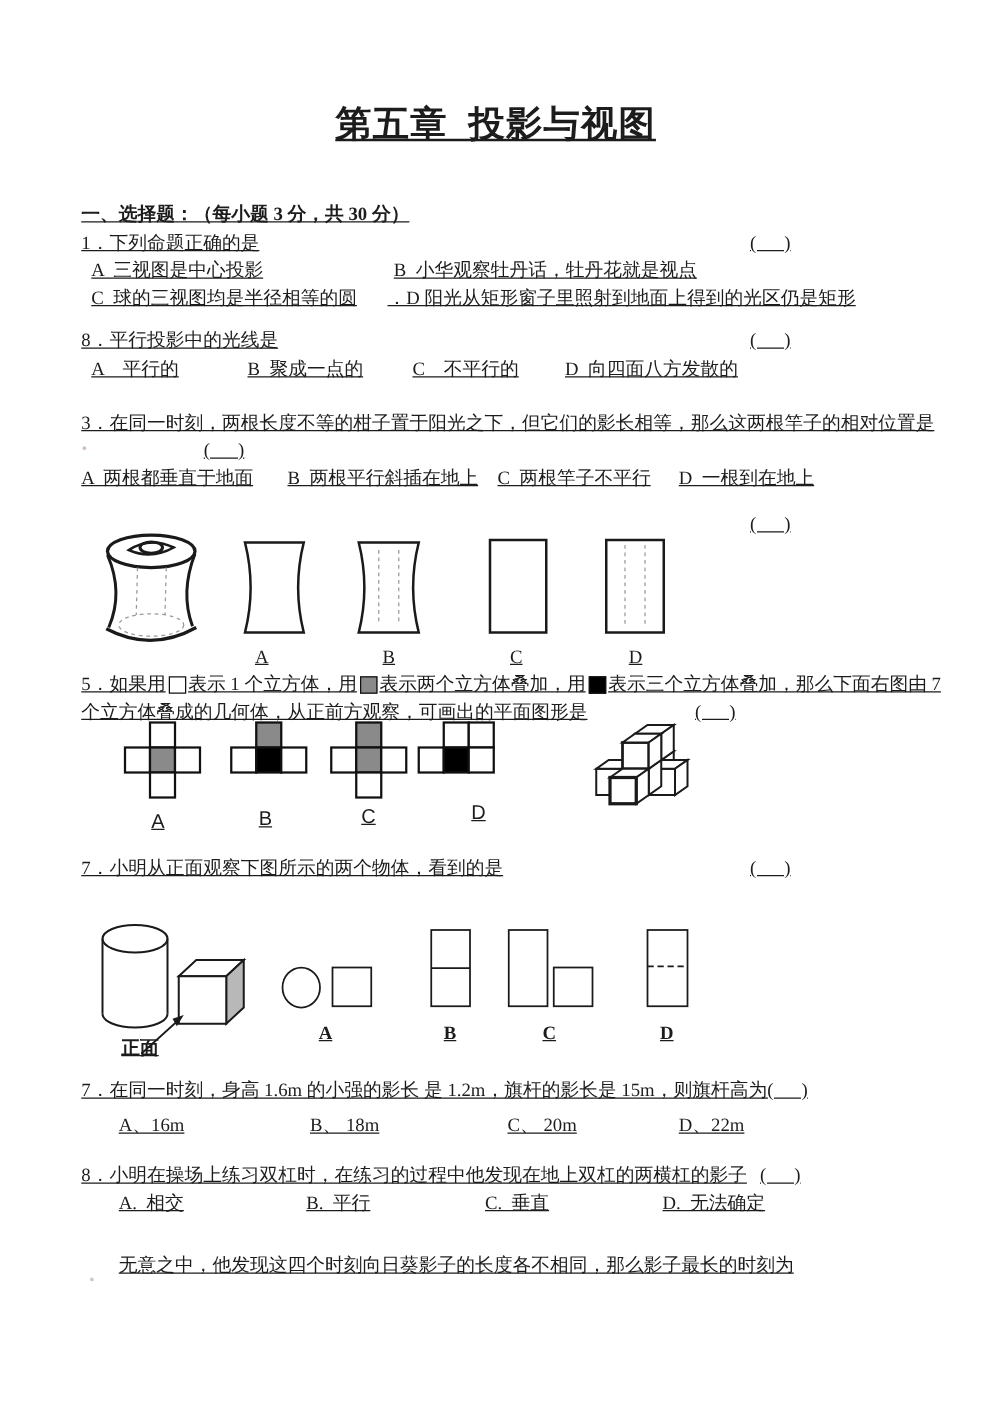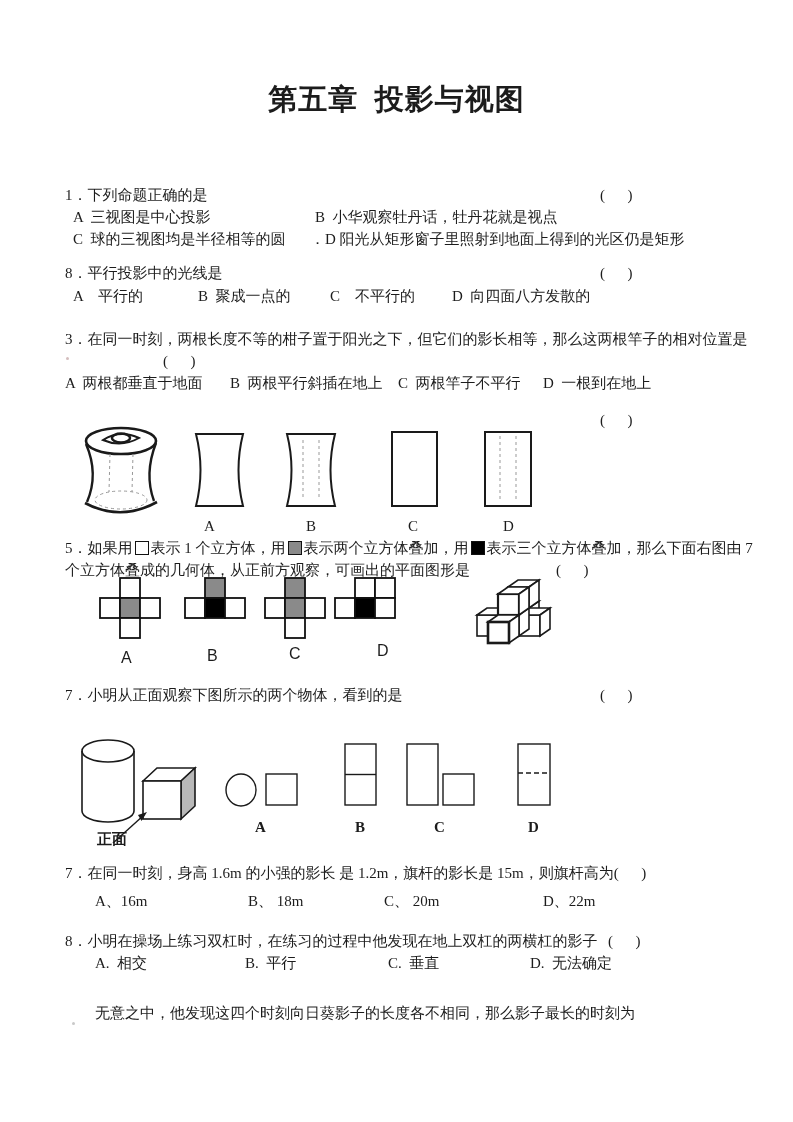--- a/index.html
+++ b/index.html
@@ -1,37 +1,38 @@
 <!DOCTYPE html>
 <html><head>
 <meta charset="utf-8">
 <style>
   html,body{margin:0;padding:0;background:#fff;}
   .page{position:relative;width:793px;height:1122px;background:#ffffff;overflow:hidden;
         font-family:"Liberation Serif","DejaVu Serif",serif;color:#1c1c1c;}
-  .abs{position:absolute;white-space:pre;}
+  .abs{position:absolute;white-space:pre;text-decoration:underline;}
   .t{font-size:15px;line-height:20px;}
   .title{width:793px;text-align:center;font-size:29px;font-weight:bold;letter-spacing:1px;}
   .bold{font-weight:bold;}
   .sans{font-family:"Liberation Sans","DejaVu Sans",sans-serif;font-size:16px;}
   .flexline{display:flex;align-items:center;}
   .sym{display:inline-block;width:12px;height:12px;border:1.5px solid #111;margin:0 2px;}
   .sym-white{background:#fff;}
   .sym-gray{background:#8a8a8a;}
   .sym-black{background:#000;}
   .dot{position:absolute;width:3px;height:3px;border-radius:50%;}
   svg{position:absolute;overflow:visible;}
 </style>
 </head>
 <body>
 
 <div class="page">
 
   <div class="abs title" style="left:0;top:80px">第五章  投影与视图</div>
 
+  <div class="abs t bold" style="left:65px;top:162px">一、选择题：（每小题 3 分，共 30 分）</div>
 
   <div class="abs t" style="left:65px;top:185px">1．下列命题正确的是</div>
   <div class="abs t" style="left:600px;top:185px">(      )</div>
   <div class="abs t" style="left:73px;top:207px">A  三视图是中心投影</div>
   <div class="abs t" style="left:315px;top:207px">B  小华观察牡丹话，牡丹花就是视点</div>
   <div class="abs t" style="left:310px;top:229px">．D 阳光从矩形窗子里照射到地面上得到的光区仍是矩形</div>
   <div class="abs t" style="left:73px;top:229px">C  球的三视图均是半径相等的圆</div>
 
   <div class="abs t" style="left:65px;top:263px">8．平行投影中的光线是</div>
   <div class="abs t" style="left:600px;top:263px">(      )</div>
@@ -178,21 +179,21 @@
   </svg>
   <div class="abs t bold" style="left:97px;top:829px">正面</div>
   <div class="abs t bold" style="left:255px;top:817px">A</div>
   <div class="abs t bold" style="left:355px;top:817px">B</div>
   <div class="abs t bold" style="left:434px;top:817px">C</div>
   <div class="abs t bold" style="left:528px;top:817px">D</div>
 
   <div class="abs t" style="left:65px;top:863px"><span>7．在同一时刻，身高 1.6m 的小强的影长 是 1.2m，旗杆的影长是 15m，则旗杆高为</span><span>(      )</span></div>
   <div class="abs t" style="left:95px;top:891px">A、16m</div>
   <div class="abs t" style="left:248px;top:891px">B、 18m</div>
-  <div class="abs t" style="left:384px;top:891px">C、 20m</div>
+  <div class="abs t" style="left:406px;top:891px">C、 20m</div>
   <div class="abs t" style="left:543px;top:891px">D、22m</div>
 
   <div class="abs t" style="left:65px;top:931px">8．小明在操场上练习双杠时，在练习的过程中他发现在地上双杠的两横杠的影子</div>
   <div class="abs t" style="left:608px;top:931px">(      )</div>
   <div class="abs t" style="left:95px;top:953px">A.  相交</div>
   <div class="abs t" style="left:245px;top:953px">B.  平行</div>
   <div class="abs t" style="left:388px;top:953px">C.  垂直</div>
   <div class="abs t" style="left:530px;top:953px">D.  无法确定</div>
 
   <div class="abs t" style="left:95px;top:1003px">无意之中，他发现这四个时刻向日葵影子的长度各不相同，那么影子最长的时刻为</div>

